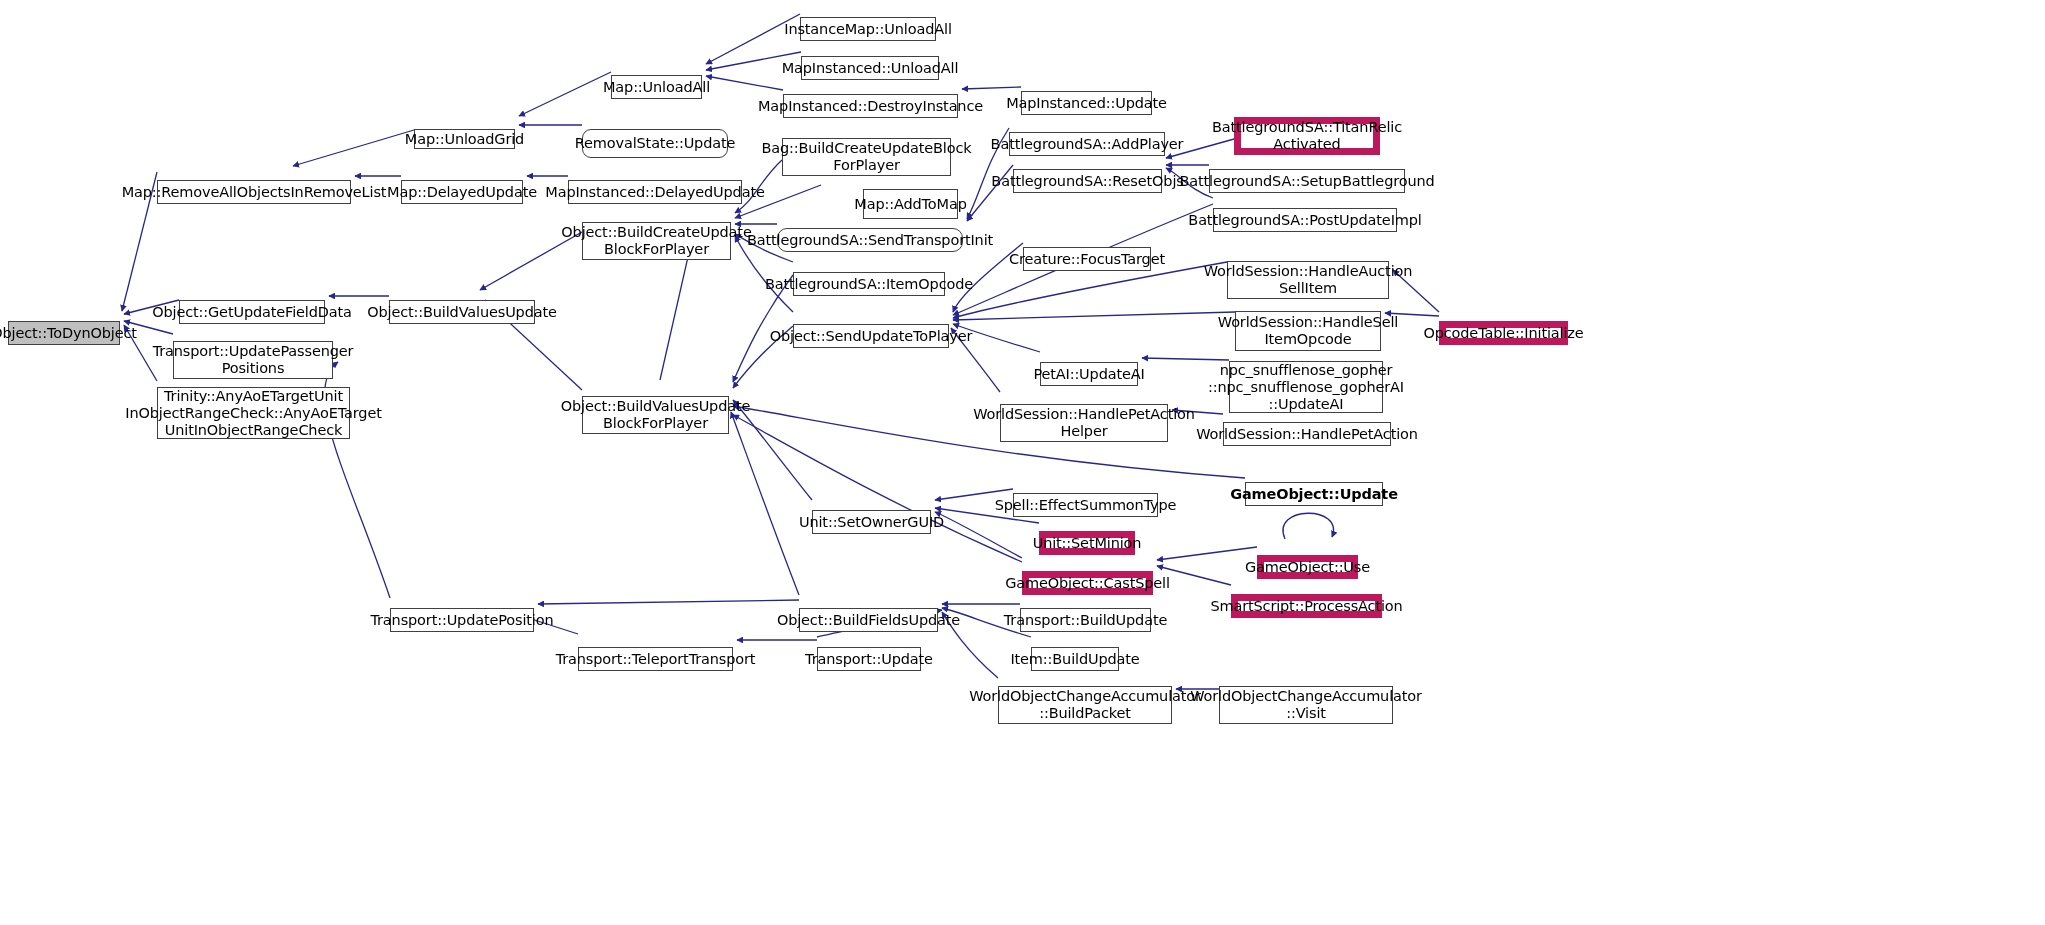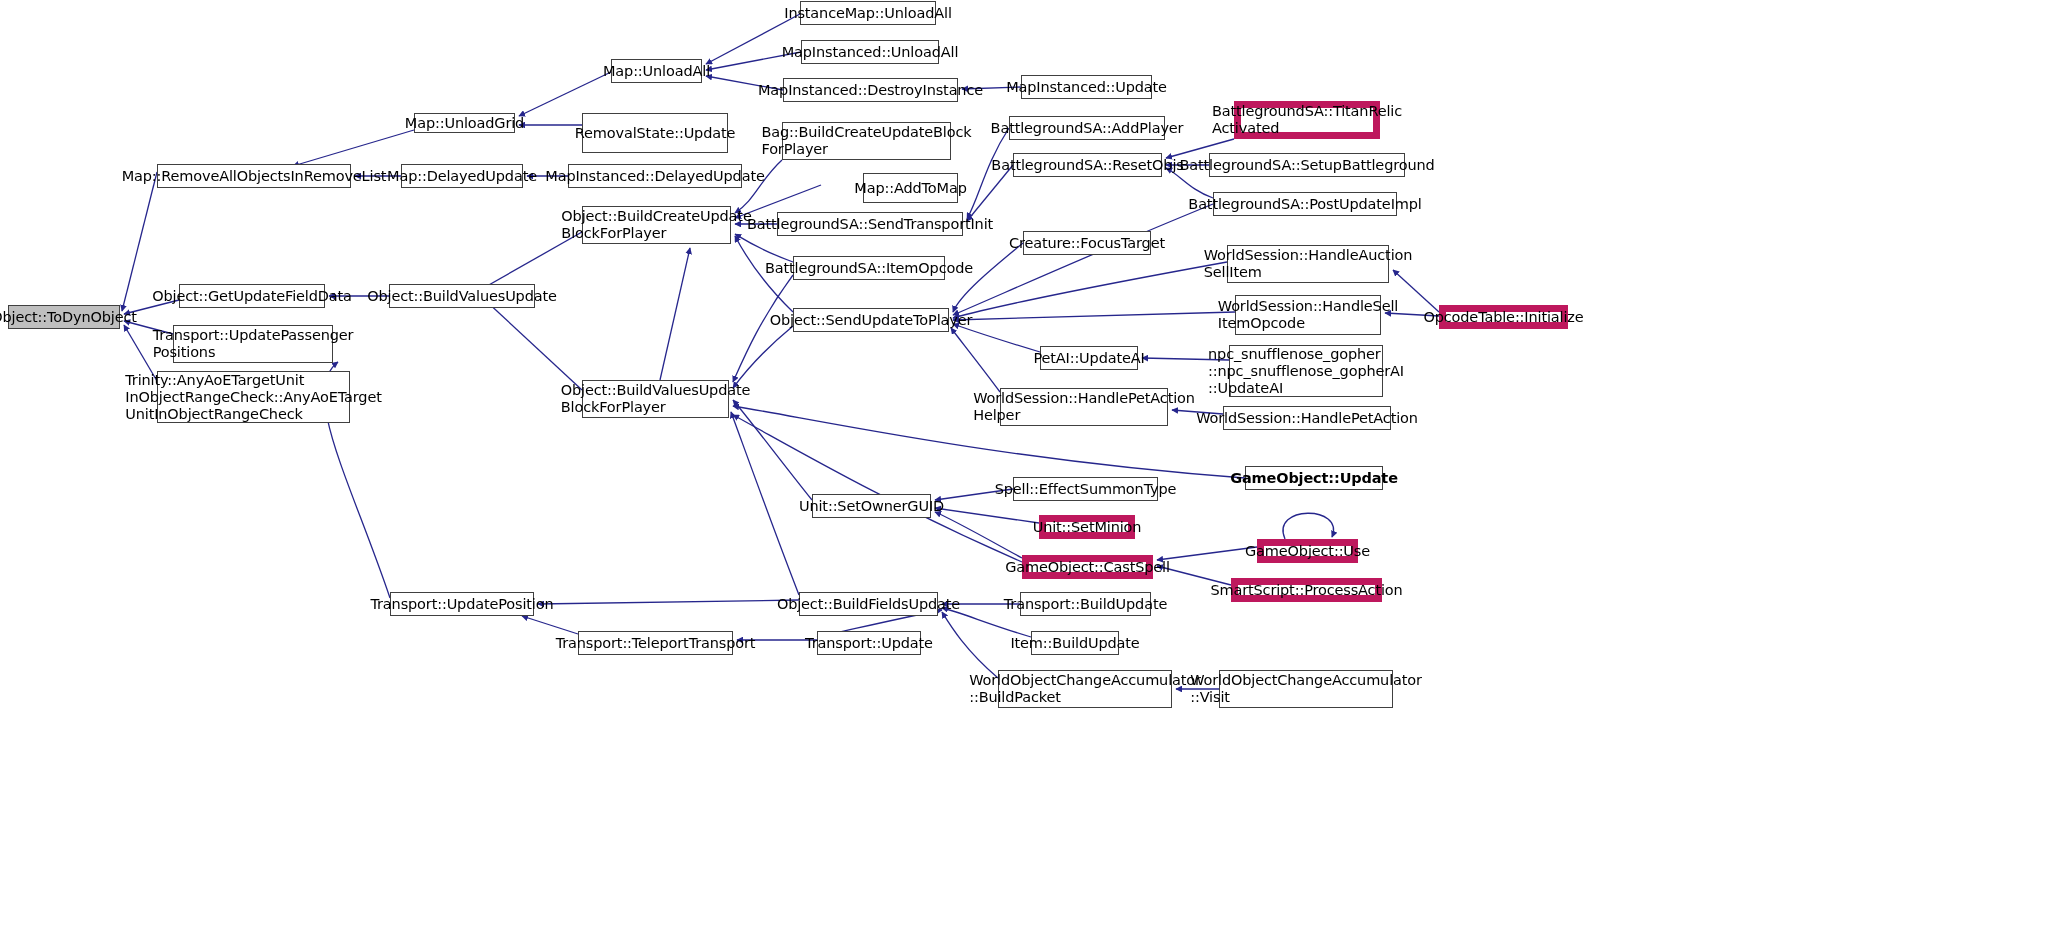--- a/index.html
+++ b/index.html
@@ -1,22 +1,22 @@
 <!DOCTYPE html>
 <html><head>
 <meta charset="utf-8">
 <style>
   html,body{margin:0;padding:0;background:#ffffff;}
   #canvas{position:relative;width:2045px;height:925px;background:#ffffff;
           font-family:"DejaVu Sans","Liberation Sans",sans-serif;overflow:hidden;}
   #edges{position:absolute;left:0;top:0;width:2045px;height:925px;}
   .node{position:absolute;box-sizing:border-box;display:flex;align-items:center;
-        justify-content:center;background:#ffffff;
+        justify-content:center;text-align:center;background:#ffffff;
         border:1px solid #404040;color:#000000;font-size:14.5px;line-height:17px;
-        letter-spacing:-0.15px;white-space:pre-line;padding:0 3px;}
+        letter-spacing:-0.15px;white-space:pre-line;padding:0 3px;margin-top:16px;}
   .node.root{background:#bfbfbf;border-color:#404040;}
   .node.hl{border:7px solid #be185d;}
 </style>
 </head>
 <body>
 
 <div id="canvas">
   <svg id="edges" xmlns="http://www.w3.org/2000/svg">
     <defs>
       <marker id="ah" viewBox="0 0 10 10" refX="9" refY="5" markerWidth="5.2" markerHeight="5.2" orient="auto-start-reverse">
@@ -89,32 +89,32 @@
       <div class="node" style="left: 179px; top: 284px; width: 146px; height: 24px;">Object::GetUpdateFieldData</div>
       <div class="node" style="left: 173px; top: 325px; width: 160px; height: 38px;">Transport::UpdatePassenger
 Positions</div>
       <div class="node" style="left: 157px; top: 371px; width: 193px; height: 52px;">Trinity::AnyAoETargetUnit
 InObjectRangeCheck::AnyAoETarget
 UnitInObjectRangeCheck</div>
       <div class="node" style="left: 157px; top: 164px; width: 194px; height: 24px;">Map::RemoveAllObjectsInRemoveList</div>
       <div class="node" style="left: 401px; top: 164px; width: 122px; height: 24px;">Map::DelayedUpdate</div>
       <div class="node" style="left: 414px; top: 113px; width: 101px; height: 20px;">Map::UnloadGrid</div>
       <div class="node" style="left: 611px; top: 59px; width: 91px; height: 24px;">Map::UnloadAll</div>
-      <div class="node" style="left: 582px; top: 113px; width: 146px; height: 40px;">RemovalState::Update</div>
+      <div class="node" style="left: 582px; top: 113px; width: 146px; height: 29px; border-radius: 9px;">RemovalState::Update</div>
       <div class="node" style="left: 568px; top: 164px; width: 174px; height: 24px;">MapInstanced::DelayedUpdate</div>
       <div class="node" style="left: 800px; top: 1px; width: 136px; height: 24px;">InstanceMap::UnloadAll</div>
       <div class="node" style="left: 801px; top: 40px; width: 138px; height: 24px;">MapInstanced::UnloadAll</div>
       <div class="node" style="left: 783px; top: 78px; width: 175px; height: 24px;">MapInstanced::DestroyInstance</div>
       <div class="node" style="left: 1021px; top: 75px; width: 131px; height: 24px;">MapInstanced::Update</div>
       <div class="node" style="left: 782px; top: 122px; width: 169px; height: 38px;">Bag::BuildCreateUpdateBlock
 ForPlayer</div>
       <div class="node" style="left: 863px; top: 173px; width: 95px; height: 30px;">Map::AddToMap</div>
       <div class="node" style="left: 582px; top: 206px; width: 149px; height: 38px;">Object::BuildCreateUpdate
 BlockForPlayer</div>
-      <div class="node" style="left: 777px; top: 212px; width: 186px; height: 24px;">BattlegroundSA::SendTransportInit</div>
+      <div class="node" style="left: 777px; top: 212px; width: 186px; height: 24px; border-radius: 10px;">BattlegroundSA::SendTransportInit</div>
       <div class="node" style="left: 1009px; top: 116px; width: 156px; height: 24px;">BattlegroundSA::AddPlayer</div>
       <div class="node" style="left: 1013px; top: 153px; width: 149px; height: 24px;">BattlegroundSA::ResetObjs</div>
       <div class="node hl" style="left: 1234px; top: 101px; width: 146px; height: 38px;">BattlegroundSA::TitanRelic
 Activated</div>
       <div class="node" style="left: 1209px; top: 153px; width: 196px; height: 24px;">BattlegroundSA::SetupBattleground</div>
       <div class="node" style="left: 1213px; top: 192px; width: 184px; height: 24px;">BattlegroundSA::PostUpdateImpl</div>
       <div class="node" style="left: 793px; top: 256px; width: 152px; height: 24px;">BattlegroundSA::ItemOpcode</div>
       <div class="node" style="left: 1023px; top: 231px; width: 128px; height: 24px;">Creature::FocusTarget</div>
       <div class="node" style="left: 793px; top: 308px; width: 156px; height: 24px;">Object::SendUpdateToPlayer</div>
       <div class="node" style="left: 1227px; top: 245px; width: 162px; height: 38px;">WorldSession::HandleAuction

